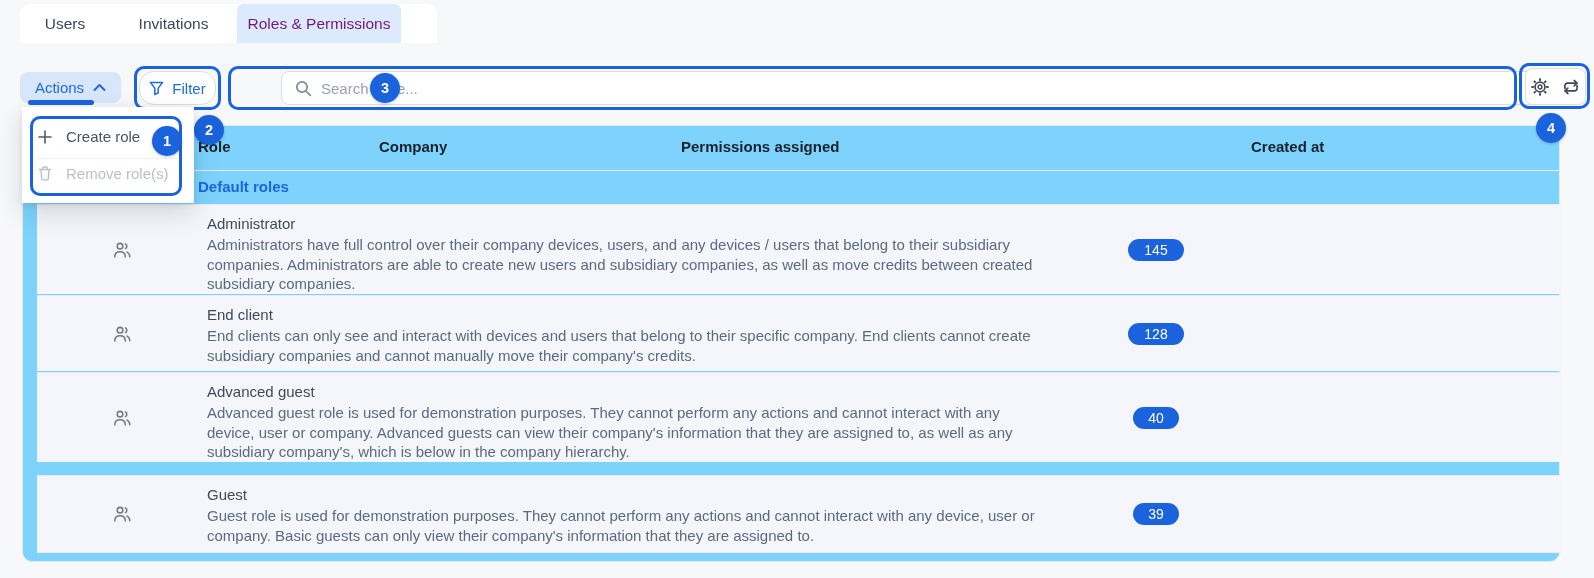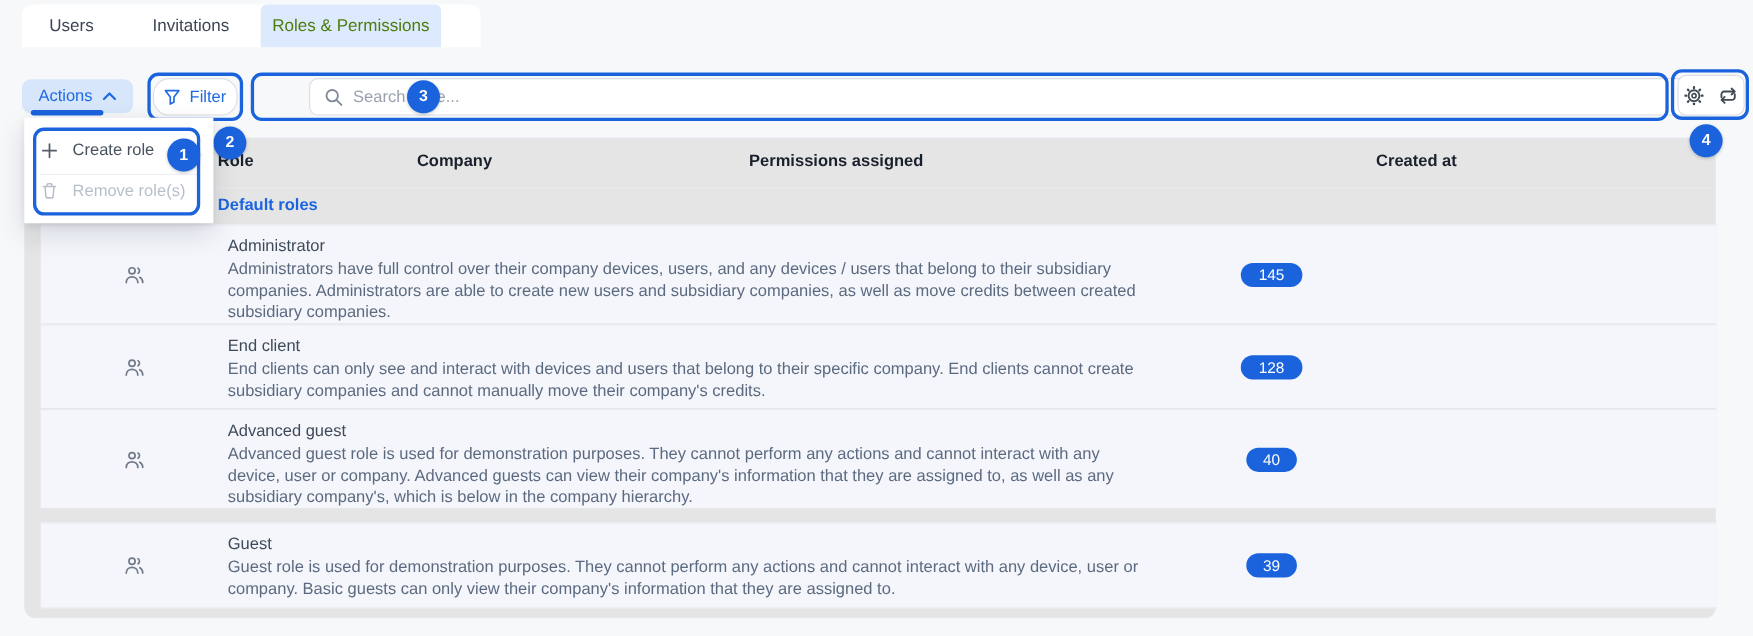--- a/index.html
+++ b/index.html
@@ -6,21 +6,21 @@
   html,body { background:#f7f8fa; }
   body { font-family:"Liberation Sans", sans-serif; }
   .page { position:relative; width:1594px; height:578px; background:#f7f8fa; overflow:hidden; }
 
   
   .tabbar { position:absolute; left:20px; top:4px; width:417px; height:39px;
             background:#ffffff; border-radius:10px 10px 0 0; display:flex; }
   .tab { height:39px; line-height:39px; text-align:center; font-size:15.5px; color:#3d4654; cursor:pointer; }
   .tab.t0 { width:90px; }
   .tab.t1 { width:127px; }
-  .tab.t2 { width:164px; background:#dde9fc; color:#4d7c0f; border-radius:6px 6px 0 0;text-align:center; }
+  .tab.t2 { width:164px; background:#dde9fc; color:#701a75; border-radius:6px 6px 0 0;text-align:center; }
 
   
   .actions-btn { position:absolute; left:20px; top:72px; width:101px; height:31px;
                  background:#d8e6fc; border-radius:8px; display:flex; align-items:center;
                  justify-content:center; gap:9px; color:#1e6ae3; font-size:15px; cursor:pointer; }
   .actions-underline { position:absolute; left:28px; top:100px; width:66px; height:5px;
                        background:#1b63dd; border-radius:2.5px; }
 
   .annot { position:absolute; border:3px solid #1b63dd; border-radius:10px; z-index:5; pointer-events:none; }
   .annot.a1 { left:8px; top:9px; width:152px; height:80px; }        
@@ -61,21 +61,21 @@
               background:#ffffff; border-radius:0; z-index:10;
               box-shadow:0 10px 25px rgba(16,24,40,.14), 0 2px 6px rgba(16,24,40,.08); }
   .menu-item { position:absolute; left:16px; display:flex; align-items:center; gap:14px;
                font-size:15px; cursor:pointer; }
   .menu-item.create { top:21px; color:#49535f; }
   .menu-item.remove { top:58px; color:#b8bfca; cursor:default; }
   .menu-divider { position:absolute; left:14px; right:14px; top:51px; height:1px; background:#edeff3; }
 
   
   .card { position:absolute; left:22px; top:125px; width:1538px; height:437px;
-          background:#e5e5e5; border:1px solid #e6e8ed; border-radius:10px; }
+          background:#7dd3fc; border:1px solid #e6e8ed; border-radius:10px; }
   .col-head { position:absolute; top:12px; font-size:15px; font-weight:bold; color:#19212c; }
   .ch0 { left:175px; } .ch1 { left:356px; } .ch2 { left:658px; } .ch3 { left:1228px; }
   .head-border { position:absolute; left:0; right:0; top:44px; height:1px; background:#e8eaef; }
   .section-label { position:absolute; left:175px; top:52px; font-size:15px; font-weight:bold; color:#1b66e0; }
 
   .row { position:absolute; left:14px; width:1524px; background:#f4f6fb; display:flex;
          border-top:1px solid #e9ebf0; }
   .row.r0 { top:78px;  height:90px; }
   .row.r1 { top:169px; height:76px; }
   .row.r2 { top:246px; height:90px; }

